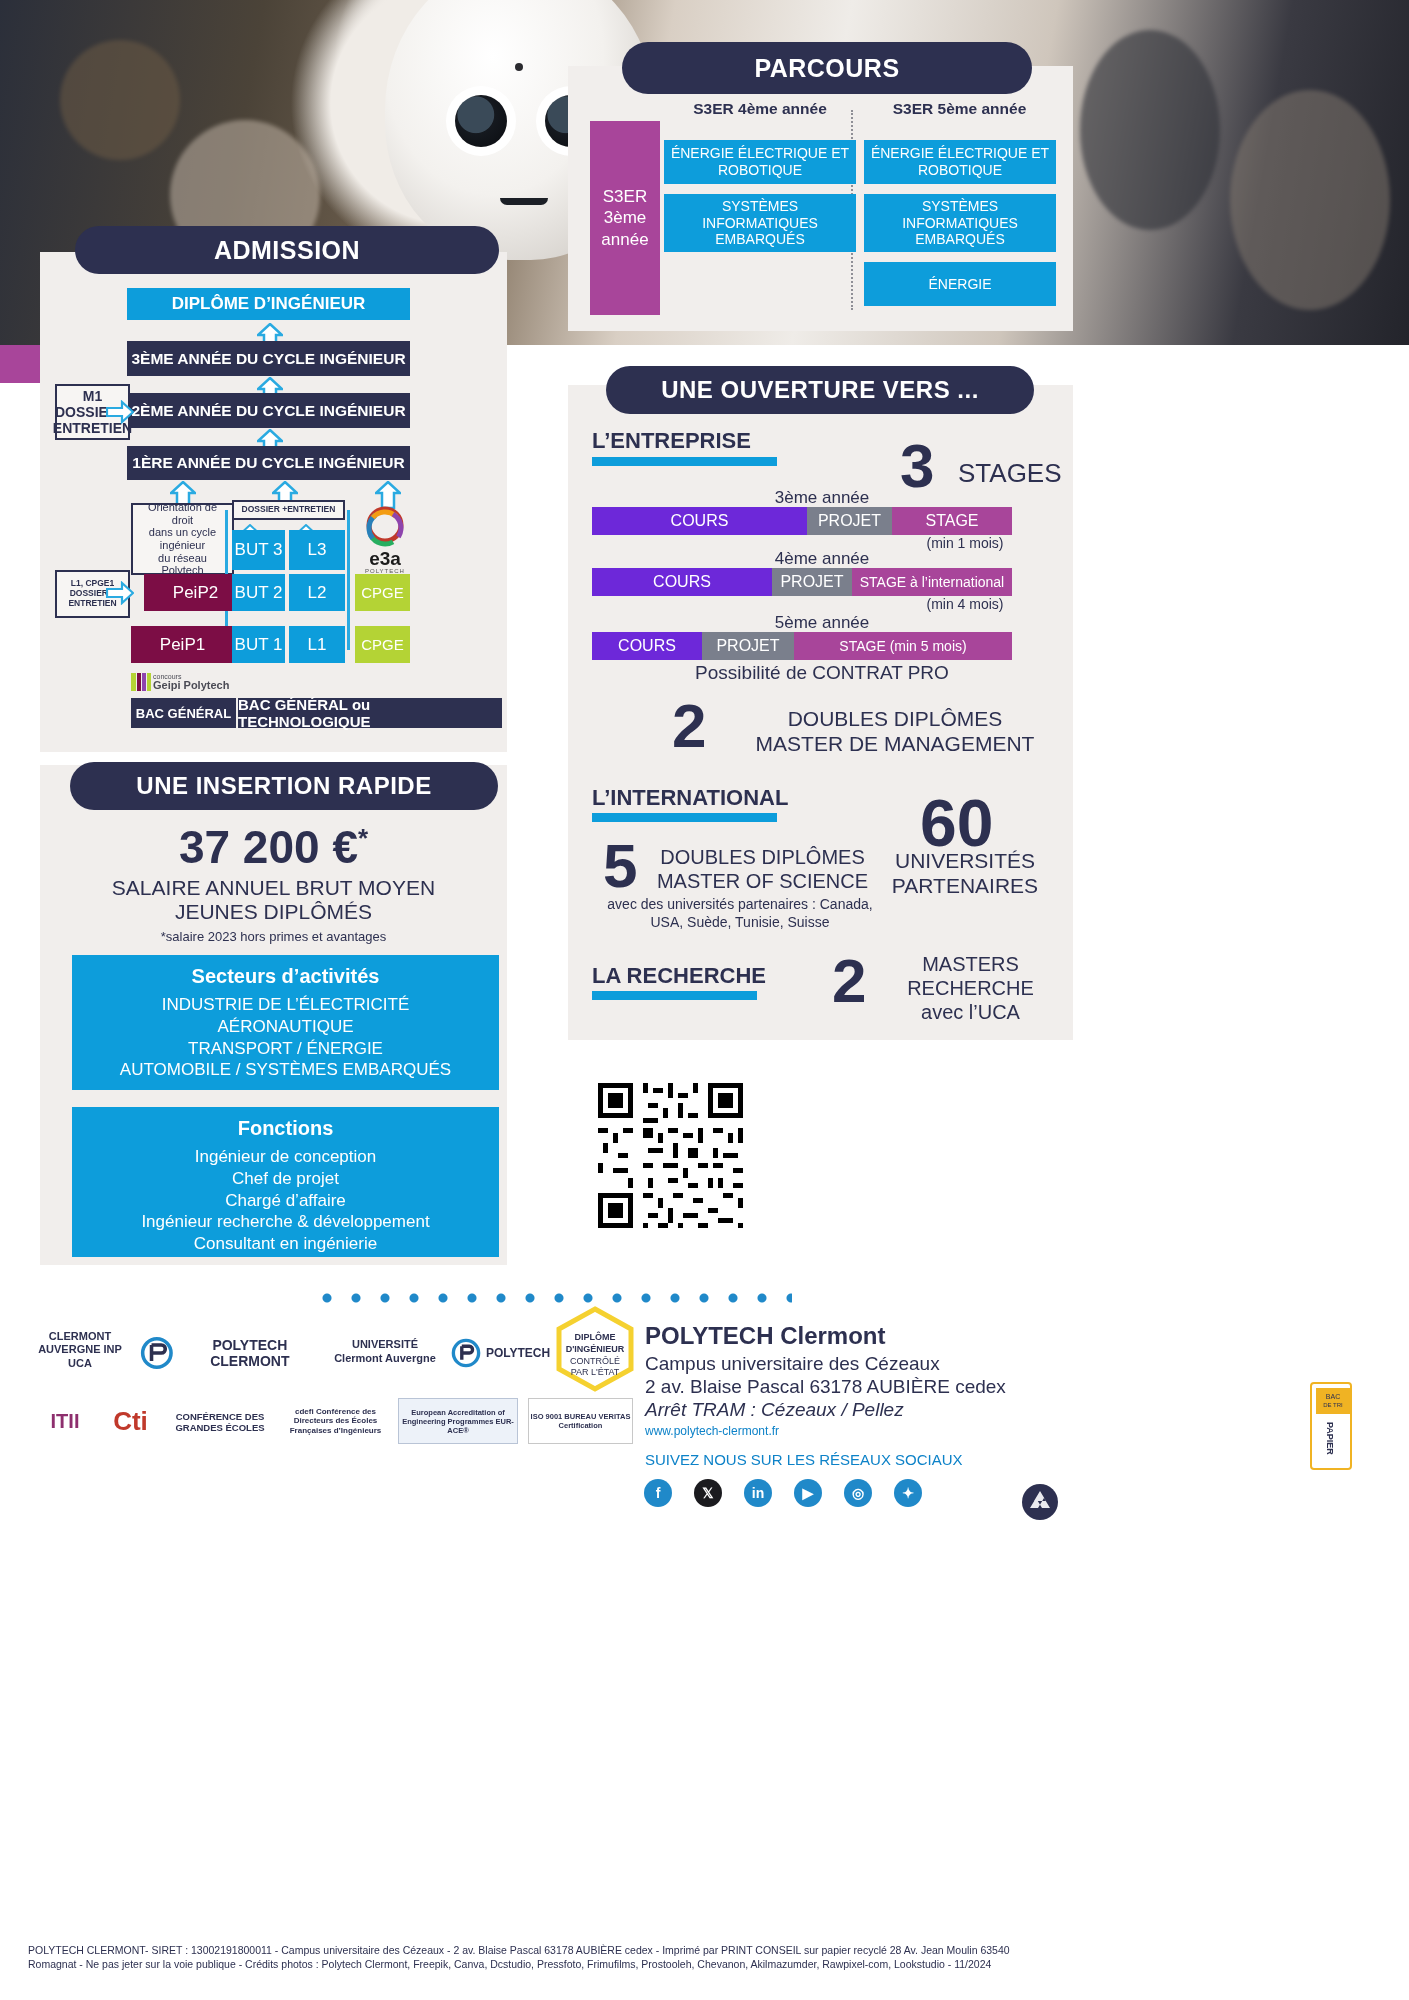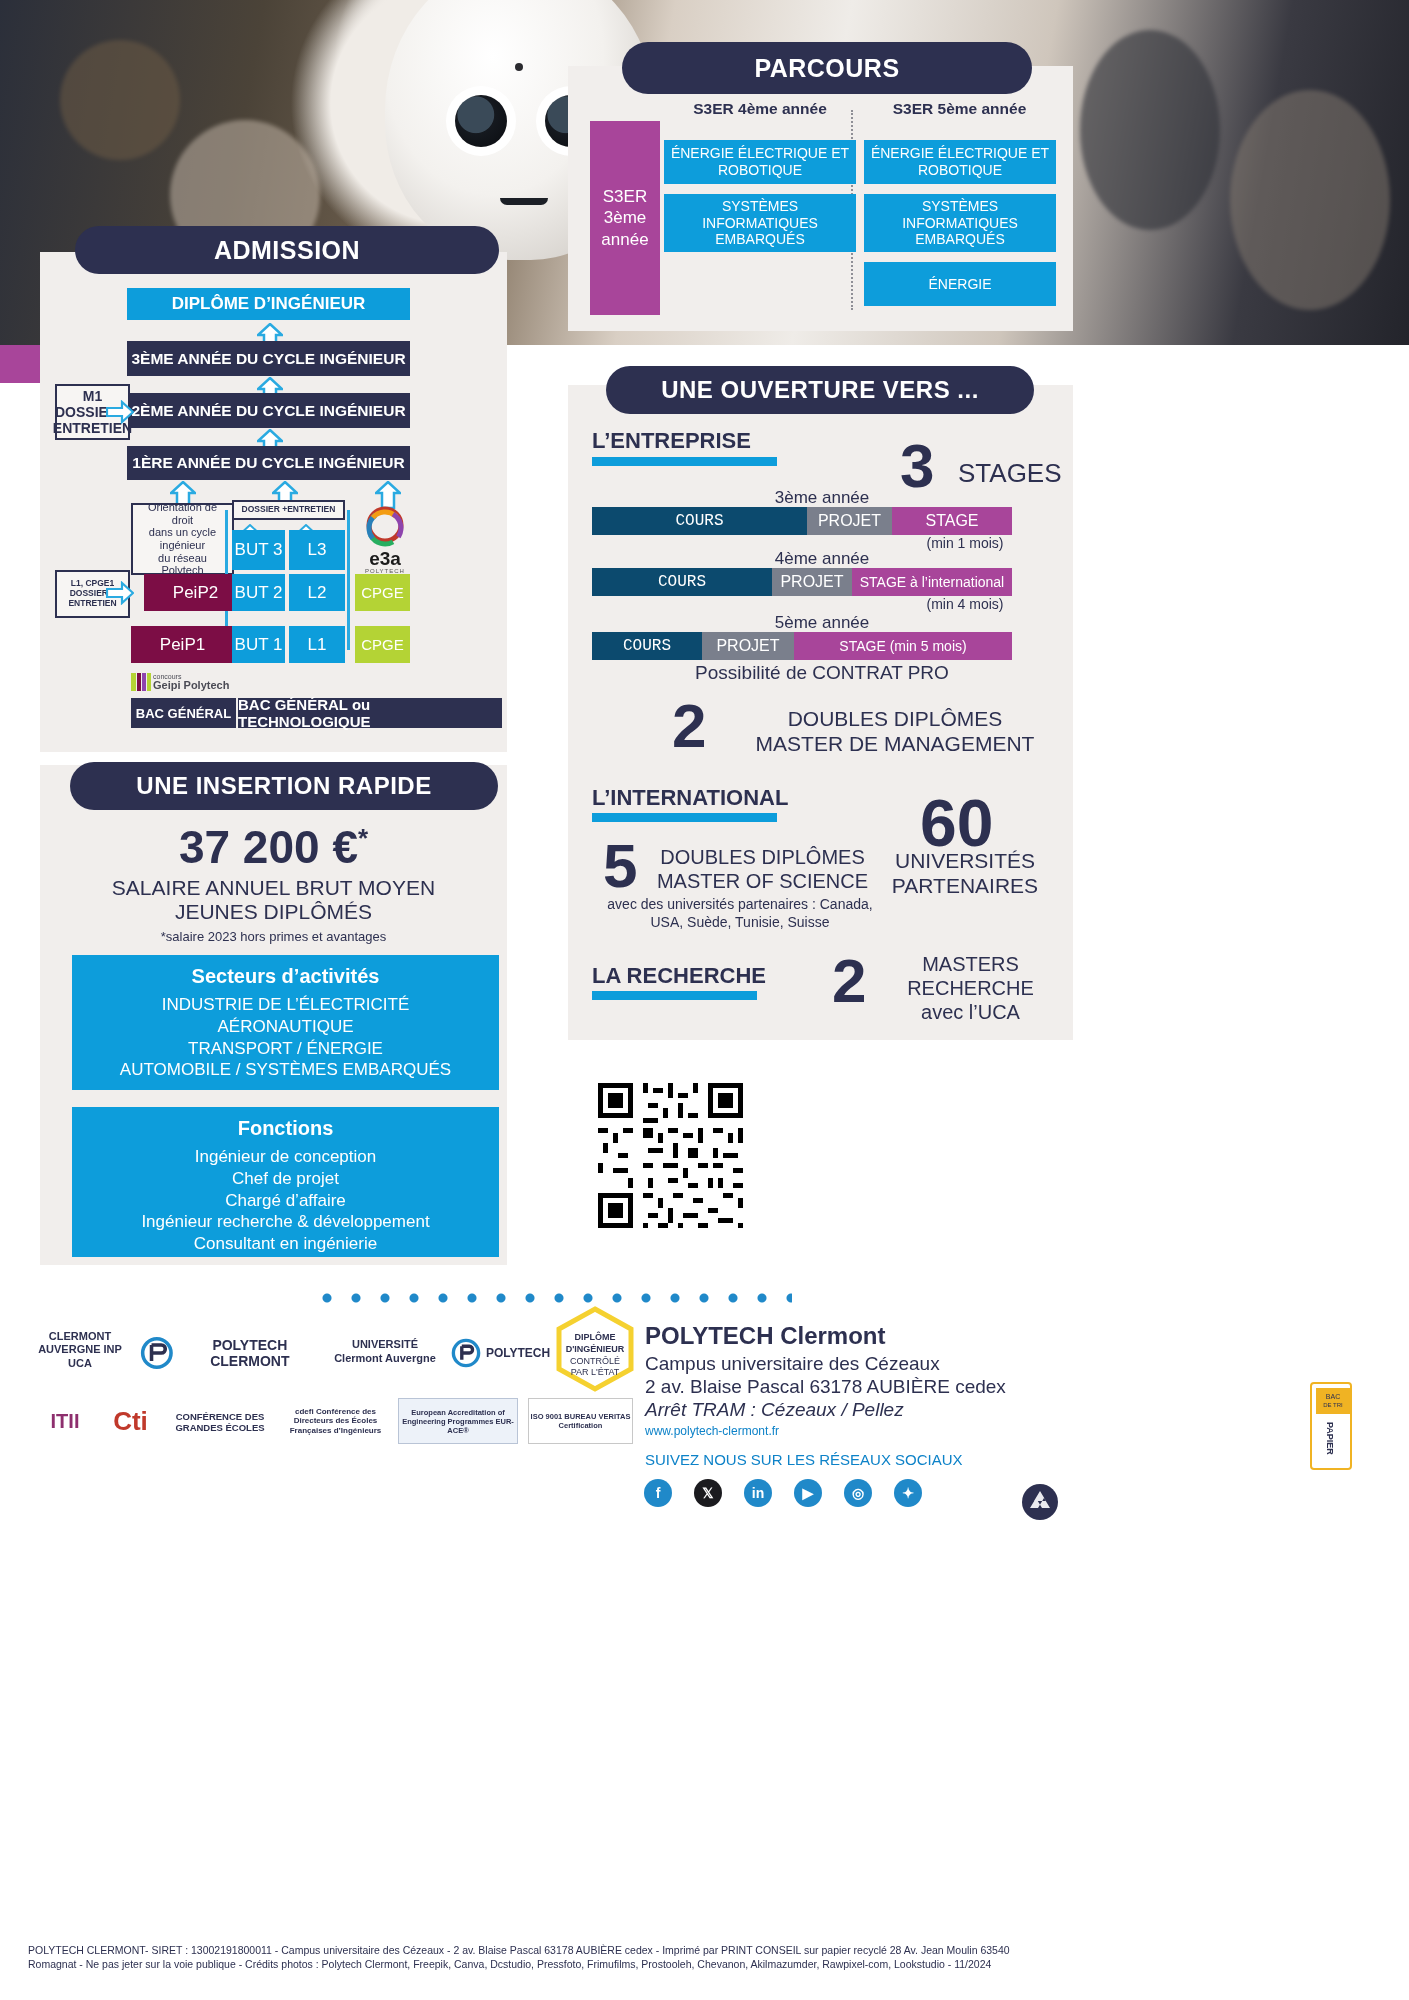--- a/index.html
+++ b/index.html
@@ -87,21 +87,21 @@
   .cyan-card div { font-size:17px; line-height:1.28; }
 
   
   #ouverture-panel { left:568px; top:385px; width:505px; height:655px; }
   #ouverture-pill { left:606px; top:366px; width:428px; height:48px; font-size:24px; }
   .sec-title { position:absolute; font-size:22px; font-weight:bold; color:#2d3050; }
   .sec-rule { position:absolute; height:9px; background:#0d9ddb; }
   .bignum { position:absolute; font-size:62px; font-weight:bold; color:#2d3050; line-height:.85; }
   .bar-row { position:absolute; display:flex; height:28px; color:#fff; font-size:16px; }
   .bar-row > div { display:flex; align-items:center; justify-content:center; }
-  .b-navy { background:#0c4a6e;font-family:Liberation Mono, monospace; }
+  .b-navy { background:#6d28d9; }
   .b-gray { background:#7a7f8c; }
   .b-purple { background:#a8459a; }
   .yr-label { position:absolute; font-size:17px; color:#2d3050; text-align:center; }
   .note { position:absolute; font-size:14px; color:#2d3050; text-align:center; }
 
   
   #qr-panel { left:568px; top:1053px; width:505px; height:205px; background:#a8459a; }
   #qr-code { position:absolute; left:588px; top:1073px; width:165px; height:165px; background:#fff; }
   .qr-text { position:absolute; left:770px; top:1078px; width:290px; color:#fff;
              text-align:center; font-size:17px; line-height:1.32; }

